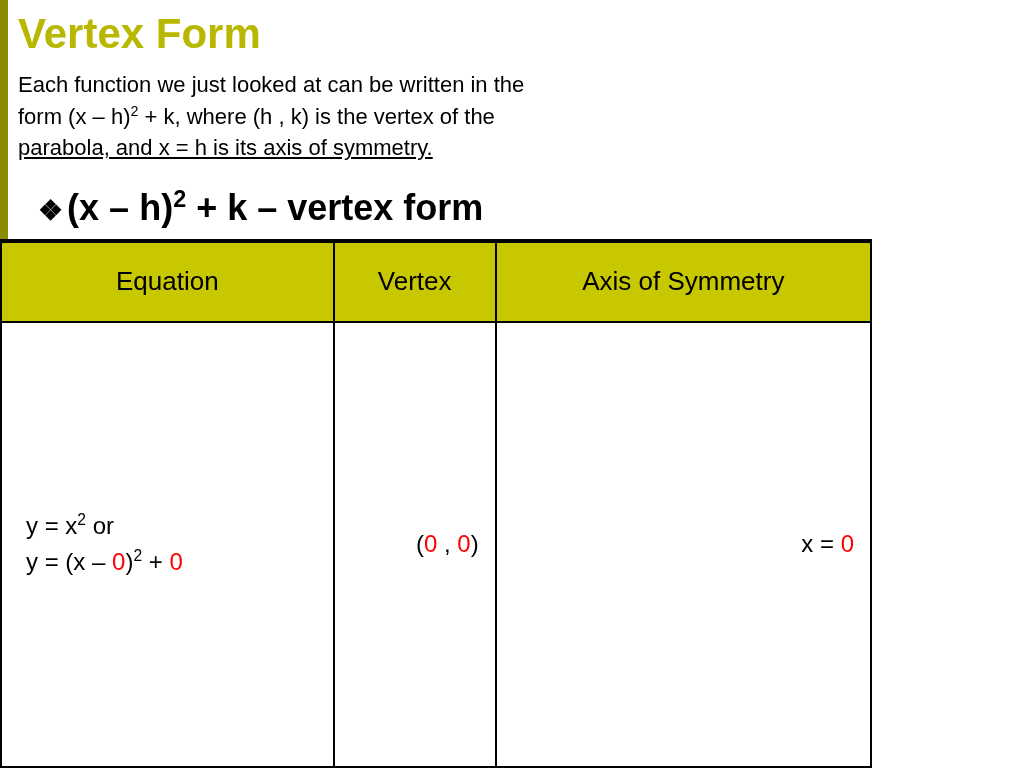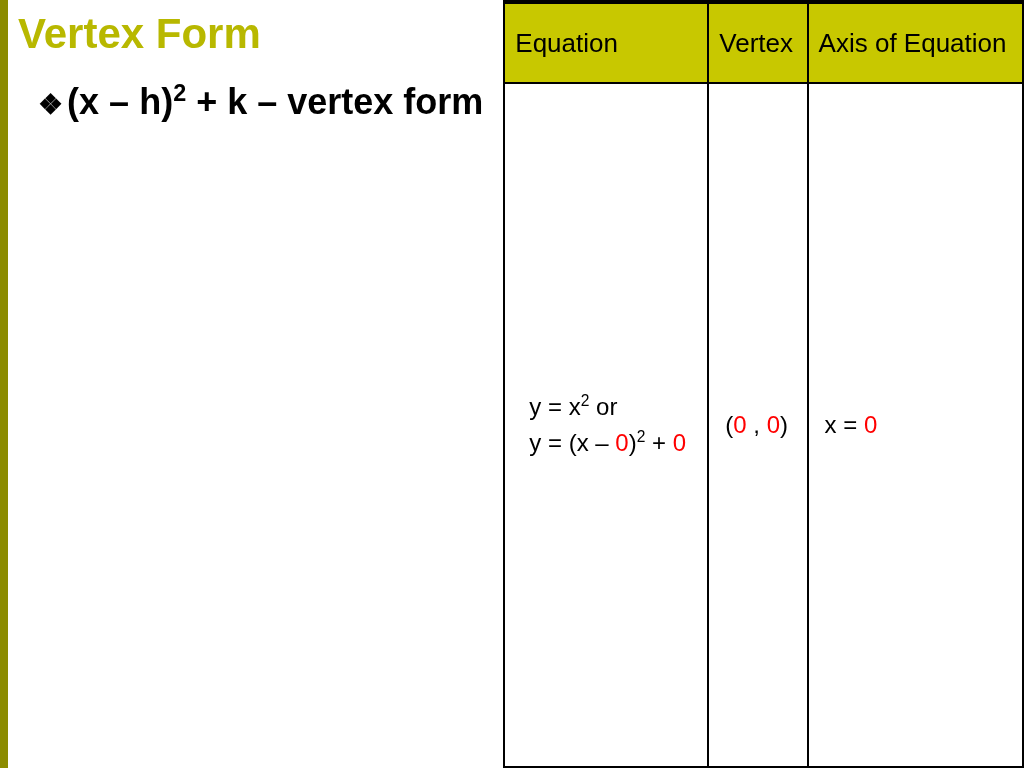--- a/index.html
+++ b/index.html
@@ -10,25 +10,25 @@
 
     body {
       width: 1024px;
       height: 768px;
       background: #ffffff;
       font-family: Arial, sans-serif;
       overflow: hidden;
     }
 
     .page-container {
-      width: 1024px;
+      width: 872px;
       height: 768px;
       background: #ffffff;
       display: flex;
-      flex-direction: row;
+      flex-direction: column;
     }
 
     .top-section {
       background: #ffffff;
       padding: 10px 20px 10px 10px;
       border-left: 8px solid #8B8B00;
     }
 
     .title {
       color: #b8b800;
@@ -71,31 +71,31 @@
       width: 100%;
       border-collapse: collapse;
       height: 100%;
     }
 
     th {
       background: #c8c800;
       border: 2px solid #000000;
       font-size: 26px;
       font-weight: normal;
-      text-align: left;
+      text-align: center;
       padding: 16px 10px;
       color: #000000;
       height: 80px;
       vertical-align: middle;
     }
 
     td {
       border: 2px solid #000000;
       font-size: 24px;
-      text-align: left;
+      text-align: right;
       padding: 12px 16px;
       vertical-align: middle;
       color: #000000;
       background: #ffffff;
       height: 110px;
     }
 
     td.equation-cell {
       text-align: left;
       padding-left: 24px;
@@ -121,33 +121,40 @@
     }
   </style>
 </head>
 <body>
 
 <div class="page-container">
 
   <div class="top-section">
     <div class="title">Vertex Form</div>
 
+    <div class="description">
+      <span>Each function we just looked at can be written in the</span>
+      <br>
+      <span>form (x – h)</span><sup>2</sup><span> + k, where (h , k) is the vertex of the</span>
+      <br>
+      <span class="underline-text">parabola, and x = h is its axis of symmetry.</span>
+    </div>
 
     <div class="vertex-formula">
       <span class="diamond">❖</span><span>(x – h)<sup>2</sup> + k – vertex form</span>
     </div>
   </div>
 
   <div class="table-section">
     <table>
       <thead>
         <tr>
           <th>Equation</th>
           <th>Vertex</th>
-          <th>Axis of Equation</th>
+          <th>Axis of Symmetry</th>
         </tr>
       </thead>
       <tbody>
 
         <tr>
           <td class="equation-cell">
             <span class="formula-line">y = x<sup>2</sup> or</span>
             <span class="formula-line">y = (x – <span class="red">0</span>)<sup>2</sup> + <span class="red">0</span></span>
           </td>
           <td>

